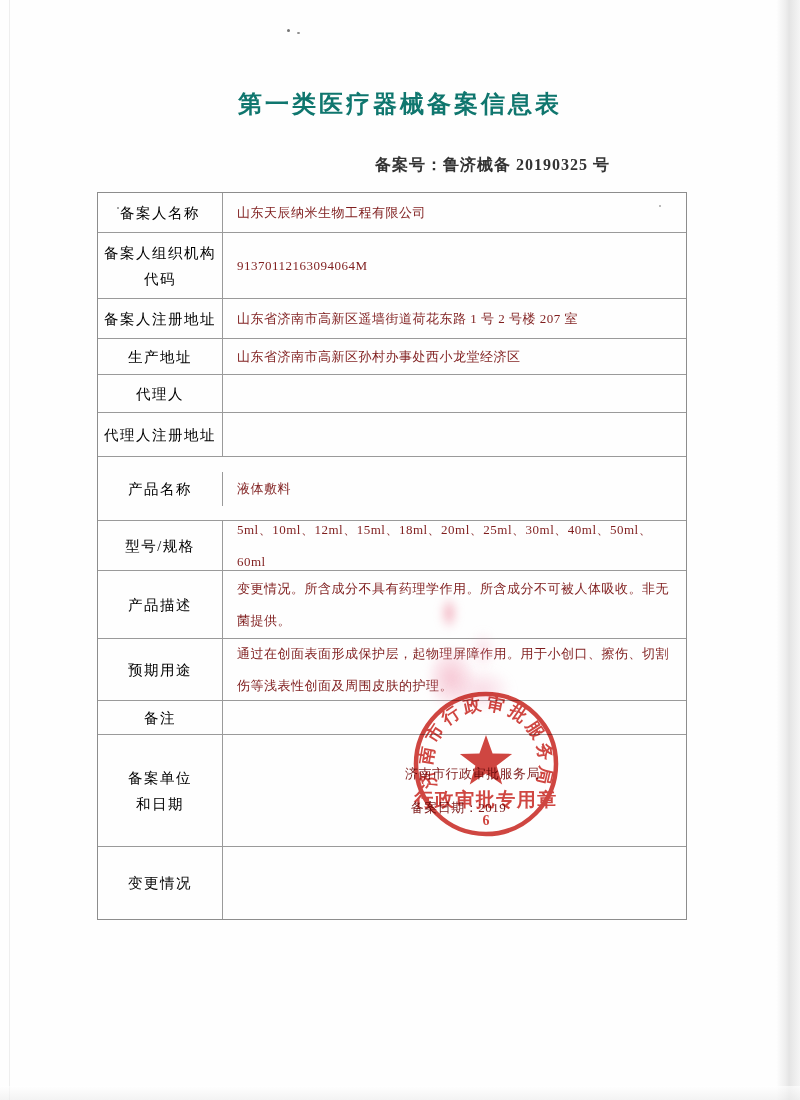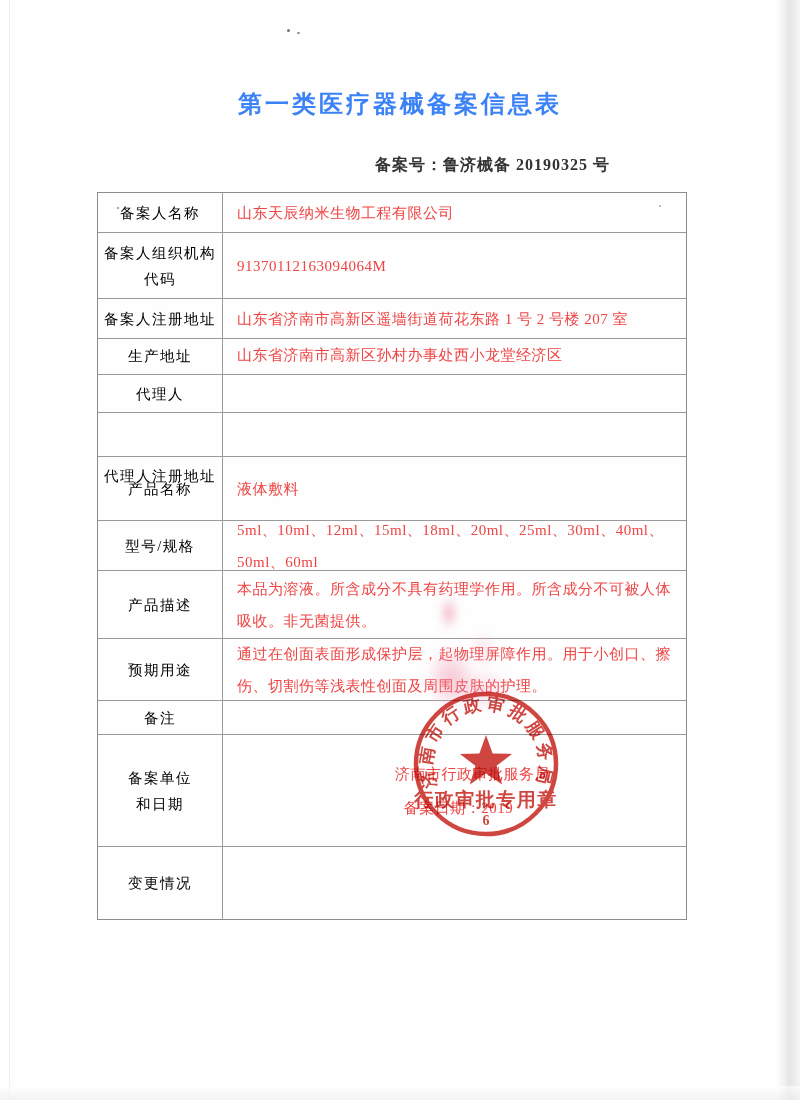--- a/index.html
+++ b/index.html
@@ -28,21 +28,21 @@
     position:absolute; top:0; left:9px; width:1px; height:1100px;
     background:#e3e3e3; opacity:.6;
   }
   .speck { position:absolute; background:#3a3a3a; border-radius:50%; }
 
   
   .doc-title {
     position:absolute; top:88px; left:0; width:800px;
     text-align:center;
     font-family:"Liberation Sans","DejaVu Sans",sans-serif;
-    font-weight:700; font-size:24px; letter-spacing:3px; color:#3b82f6;
+    font-weight:700; font-size:24px; letter-spacing:3px; color:#0f766e;
   }
   .filing-no {
     position:absolute; top:155px; left:375px;
     font-size:16px; color:#333; letter-spacing:1px;font-weight:bold;
   }
 
   
   .tbl {
     position:absolute; left:97px; top:192px; width:590px;
     border:1px solid #8d8d8d;
@@ -52,29 +52,29 @@
   .cell-label {
     width:125px; flex:0 0 125px;
     border-right:1px solid #9a9a9a;
     display:flex; flex-direction:column; align-items:center; justify-content:center;
     text-align:center;
     font-size:14.5px; color:#000000; letter-spacing:1.5px;
     padding:4px 6px; line-height:26px;
   }
   .cell-value {
     flex:1; display:flex; flex-direction:column; justify-content:center;
-    font-size:15px; color:#ef4444;
+    font-size:13px; color:#7f1d1d;
     padding:6px 14px; line-height:32px; letter-spacing:.5px;
   }
   .r1  { height:40px; }
   .r2  { height:66px; }
   .r3  { height:40px; }
-  .r4  { height:36px;font-family:Liberation Mono, monospace; }
+  .r4  { height:36px; }
   .r5  { height:38px;gap:40px; }
-  .r6  { height:44px;flex-direction:column; }
+  .r6  { height:44px; }
   .r7  { height:64px;align-items:center; }
   .r8  { height:50px; }
   .r9  { height:68px; }
   .r10 { height:62px; }
   .r11 { height:34px; }
   .r12 { height:112px;gap:36px; }
   .r13 { height:72px; }
   .center-val { align-items:center; text-align:center; }
   .unit-line { line-height:30px; }
   .date-line { line-height:30px; margin-top:4px; transform:translateX(-14px); }
@@ -149,21 +149,21 @@
       <div class="cell-value">液体敷料</div>
     </div>
 
     <div class="row r8">
       <div class="cell-label">型号/规格</div>
       <div class="cell-value">5ml、10ml、12ml、15ml、18ml、20ml、25ml、30ml、40ml、50ml、60ml</div>
     </div>
 
     <div class="row r9">
       <div class="cell-label">产品描述</div>
-      <div class="cell-value">本品为溶液。所含成分不具有药理学作用。所含成分不可被人体吸收。非无菌提供。</div>
+      <div class="cell-value">变更情况。所含成分不具有药理学作用。所含成分不可被人体吸收。非无菌提供。</div>
     </div>
 
     <div class="row r10">
       <div class="cell-label">预期用途</div>
       <div class="cell-value">通过在创面表面形成保护层，起物理屏障作用。用于小创口、擦伤、切割伤等浅表性创面及周围皮肤的护理。</div>
     </div>
 
     <div class="row r11">
       <div class="cell-label">备注</div>
       <div class="cell-value"></div>

